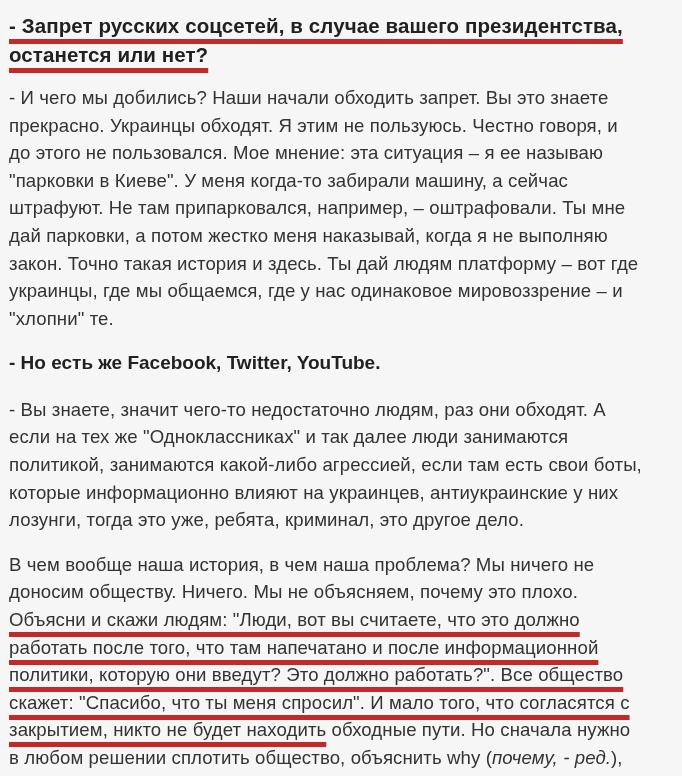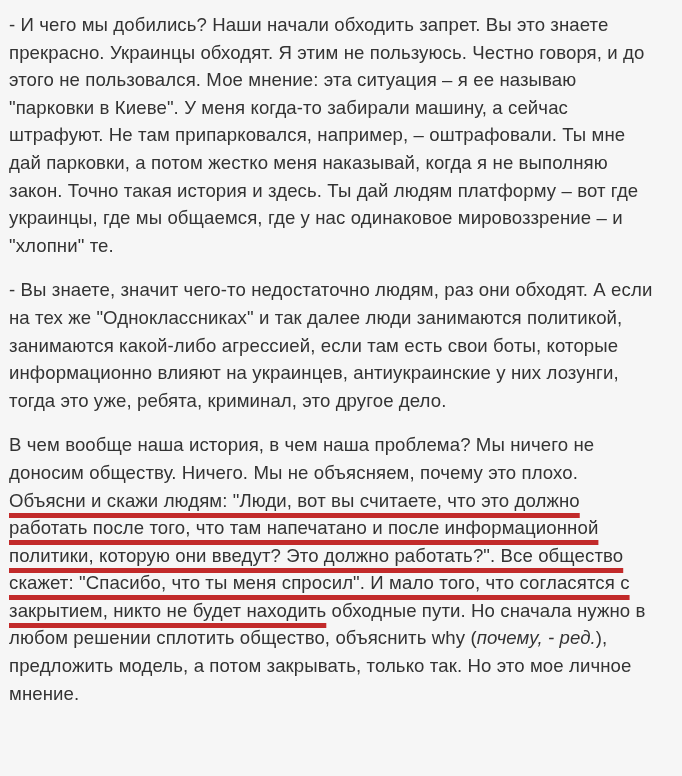--- a/index.html
+++ b/index.html
@@ -32,38 +32,40 @@
   .q-sub {
     font-size: 19px;
     font-weight: bold;
     color: var(--heading);
     line-height: 27.5px;
     margin: 0 0 19px 0;
   }
   .para {
     font-size: 18.6px;
     line-height: 27.6px;
-    margin: 0 0 17px 0;
+    margin: 0 15px 17px 0;
     letter-spacing: 0.1px;
   }
   .redline {
     text-decoration: underline;
     text-decoration-color: var(--annotation);
     text-decoration-thickness: 5px;
     text-underline-offset: 6px;
     text-decoration-skip-ink: none;
   }
   em { }
 </style>
 </head>
 <body>
 
 <article class="article">
 
+  <h2 class="q-title"><span class="redline">- Запрет русских соцсетей, в случае вашего президентства, останется или нет?</span></h2>
 
   <p class="para">- И чего мы добились? Наши начали обходить запрет. Вы это знаете прекрасно. Украинцы обходят. Я этим не пользуюсь. Честно говоря, и до этого не пользовался. Мое мнение: эта ситуация – я ее называю "парковки в Киеве". У меня когда-то забирали машину, а сейчас штрафуют. Не там припарковался, например, – оштрафовали. Ты мне дай парковки, а потом жестко меня наказывай, когда я не выполняю закон. Точно такая история и здесь. Ты дай людям платформу – вот где украинцы, где мы общаемся, где у нас одинаковое мировоззрение – и "хлопни" те.</p>
 
+  <h3 class="q-sub">- Но есть же Facebook, Twitter, YouTube.</h3>
 
   <p class="para">- Вы знаете, значит чего-то недостаточно людям, раз они обходят. А если на тех же "Одноклассниках" и так далее люди занимаются политикой, занимаются какой-либо агрессией, если там есть свои боты, которые информационно влияют на украинцев, антиукраинские у них лозунги, тогда это уже, ребята, криминал, это другое дело.</p>
 
   <p class="para"><span>В чем вообще наша история, в чем наша проблема? Мы ничего не доносим обществу. Ничего. Мы не объясняем, почему это плохо. </span><span class="redline">Объясни и скажи людям: "Люди, вот вы считаете, что это должно работать после того, что там напечатано и после информационной политики, которую они введут? Это должно работать?". Все общество скажет: "Спасибо, что ты меня спросил". И мало того, что согласятся с закрытием, никто не будет находить</span><span> обходные пути. Но сначала нужно в любом решении сплотить общество, объяснить why (</span><em>почему, - ред.</em><span>), предложить модель, а потом закрывать, только так. Но это мое личное мнение.</span></p>
 
 </article>
 
 </body></html>

